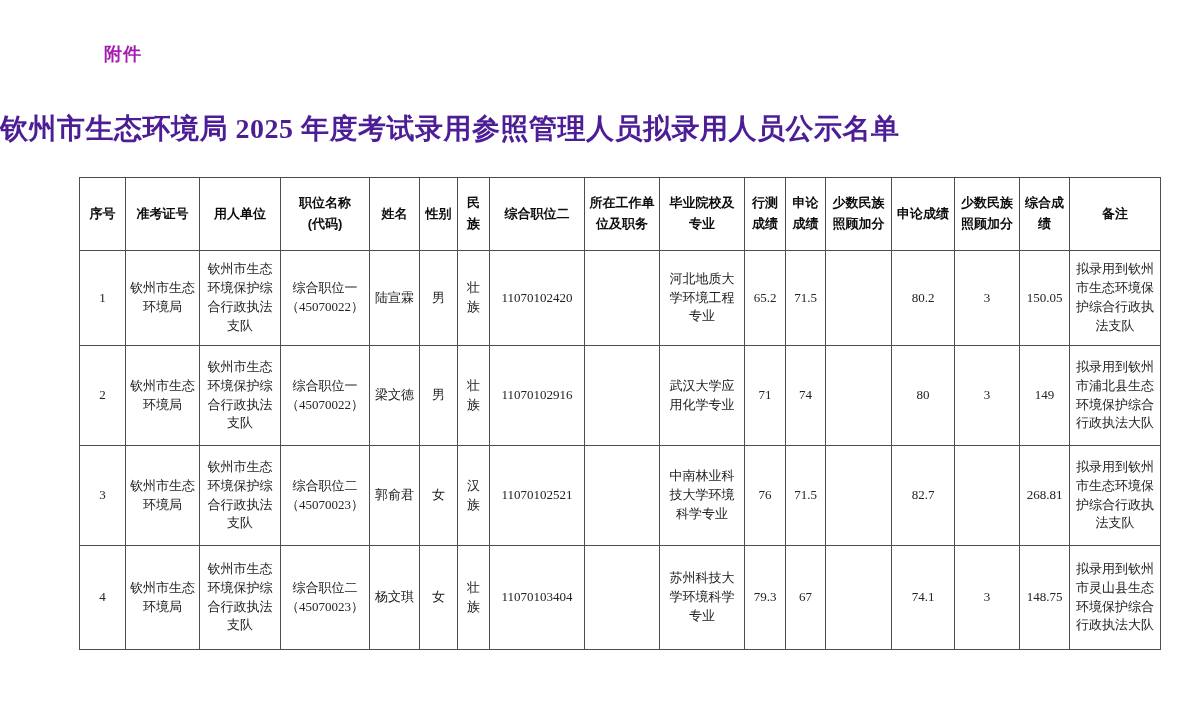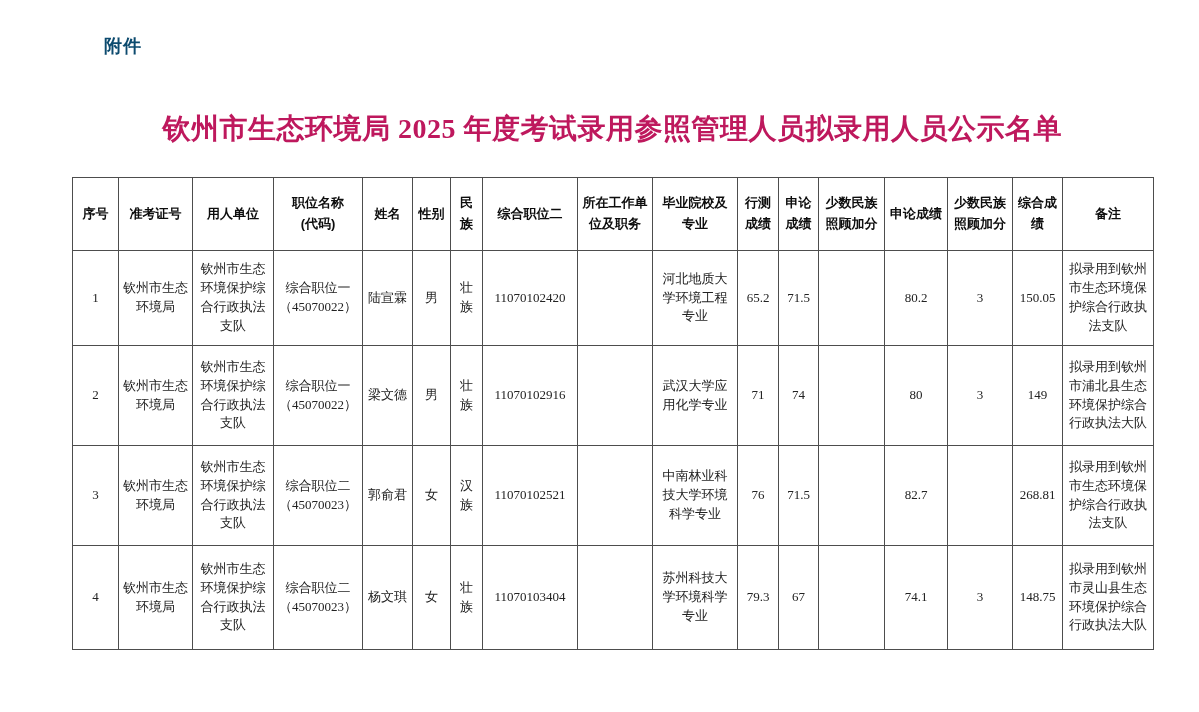--- a/index.html
+++ b/index.html
@@ -11,42 +11,42 @@
     position: relative;
     width: 1199px;
     height: 712px;
     font-family: "Liberation Serif", "DejaVu Serif", serif;
     color: #1a1a1a;
     overflow: hidden;
   }
   .attachment-label {
     position: absolute;
     left: 104px;
-    top: 34px;
+    top: 42px;
     font-family: Liberation Serif, serif;
     font-weight: 700;
     font-size: 18px;
-    color: #0c4a6e;
+    color: #a21caf;
     letter-spacing: 1px;
   }
   .doc-title {
     position: absolute;
     left: 0;
     top: 110px;
     width: 1062px;
-    text-align: right;
+    text-align: left;
     font-family: "Liberation Serif", "DejaVu Serif", serif;
     font-weight: 700;
     font-size: 28px;
-    color: #be185d;
+    color: #4c1d95;
     letter-spacing: 0.5px;
   }
   table.roster {
     position: absolute;
-    left: 72px;
+    left: 79px;
     top: 177px;
     width: 1081px;
     border-collapse: collapse;
     table-layout: fixed;
   }
   table.roster th,
   table.roster td {
     border: 1px solid #4d4d4d;
     text-align: center;
     vertical-align: middle;

